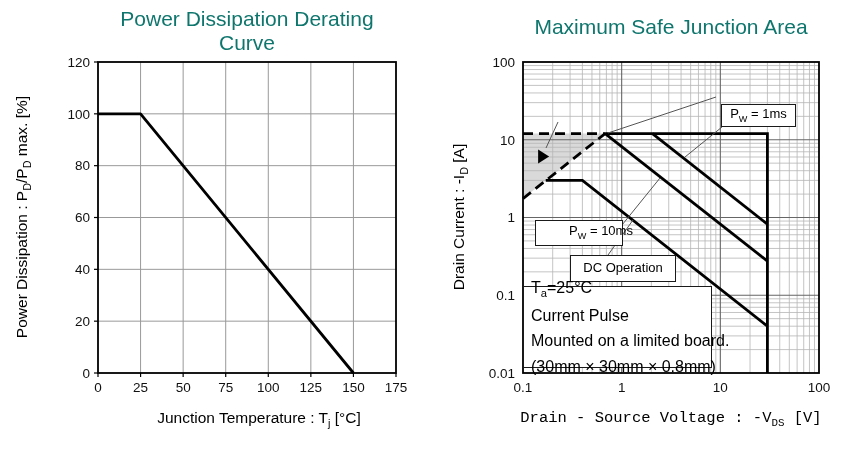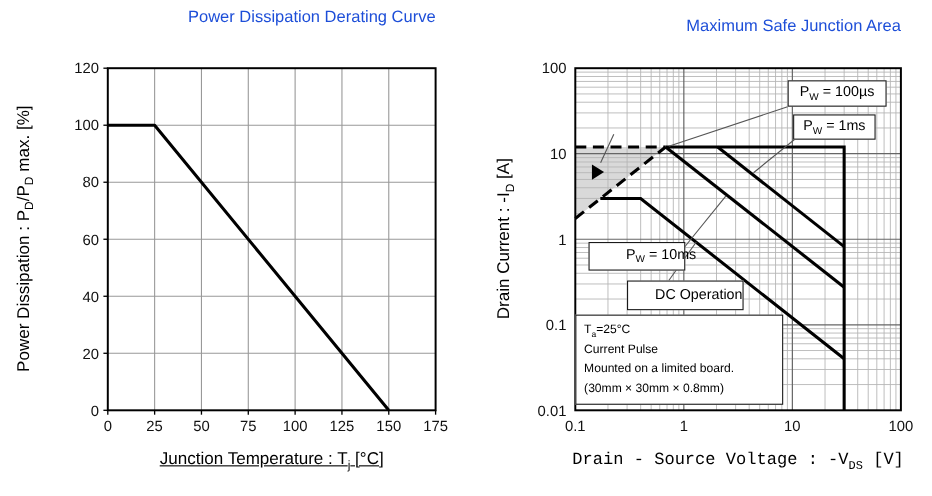--- a/index.html
+++ b/index.html
@@ -1,31 +1,31 @@
 <!DOCTYPE html>
 <html><head>
 <meta charset="utf-8">
 <style>
   html,body { margin:0; padding:0; background:#fff; }
   #stage {
     position:relative; width:847px; height:451px; background:#ffffff;
     font-family:"Liberation Sans", sans-serif; color:#000; overflow:hidden;
   }
   svg text { font-family:"Liberation Sans", sans-serif; fill:#111; }
-  .chart-title { position:absolute; text-align:right; font-size:15px; color:#1d4ed8; }
+  .chart-title { position:absolute; text-align:center; font-size:21px; color:#0f766e; }
   .axis-label  { position:absolute; text-align:center; font-size:15.5px; color:#000; }
   .rot { transform:rotate(-90deg); transform-origin:center center; height:22px; }
   sub { font-size:0.7em; }
   .ann {
     position:absolute; box-sizing:border-box; background:#ffffff;
     border:1.4px solid #1a1a1a; display:flex; flex-direction:column;
     justify-content:center; align-items:center; font-size:13px; line-height:1.3;
     white-space:nowrap;
   }
-  .ann.left { align-items:flex-start; padding-left:7px; font-size:11px; line-height:1.58; }
+  .ann.left { align-items:flex-start; padding-left:7px; font-size:16px; line-height:1.58; }
 </style>
 </head>
 <body>
 
 <div id="stage">
 
   <svg id="plots" width="847" height="451" viewBox="0 0 847 451" style="position:absolute;left:0;top:0;">
       <g>
         <line x1="98" y1="373" x2="98" y2="377" stroke="#000" stroke-width="1.2"></line>
         <text x="98" y="392" text-anchor="middle" font-size="13.5">0</text>
@@ -156,34 +156,31 @@
         <line x1="622" y1="225" x2="660" y2="178" stroke="#555555" stroke-width="1"></line>
         <line x1="608" y1="255" x2="633" y2="220" stroke="#555555" stroke-width="1"></line>
         <polygon points="538.1398382887179,149.44060532791286 538.1398382887179,163.44060532791286 549.1398382887179,156.44060532791286" fill="#000"></polygon>
       </g>
     </svg>
 
   <div class="chart-title" style="left:98px;top:7px;width:298px;">Power Dissipation Derating Curve</div>
   <div class="chart-title" style="left:523px;top:15px;width:296px;">Maximum Safe Junction Area</div>
 
   <div class="axis-label rot" style="left:-146px;top:206px;width:340px;"><span>Power Dissipation : P</span><sub>D</sub><span>/P</span><sub>D</sub><span> max. [%]</span></div>
-  <div class="axis-label" style="left:77px;top:409px;width:340px;text-decoration:underline;"><span>Junction Temperature : T</span><sub>j</sub><span> [°C]</span></div>
+  <div class="axis-label" style="left:89px;top:409px;width:340px;"><span>Junction Temperature : T</span><sub>j</sub><span> [°C]</span></div>
   <div class="axis-label rot" style="left:346px;top:206px;width:230px;"><span>Drain Current : -I</span><sub>D</sub><span> [A]</span></div>
   <div class="axis-label" style="left:501px;top:409px;width:340px;font-family:Liberation Mono, monospace;"><span>Drain - Source Voltage : -V</span><sub>DS</sub><span> [V]</span></div>
 
-    <div class="ann" style="left: 716px; top: 73px; width: 90px; height: 24px;">
-      <div><span>P</span><sub>W</sub><span> = 100µs</span></div>
-    </div>
     <div class="ann" style="left: 721px; top: 104px; width: 75px; height: 23px;">
       <div><span>P</span><sub>W</sub><span> = 1ms</span></div>
     </div>
     <div class="ann" style="left: 535px; top: 220px; width: 88px; height: 26px; padding-left: 44px;">
       <div><span>P</span><sub>W</sub><span> = 10ms</span></div>
     </div>
-    <div class="ann" style="left: 570px; top: 255px; width: 106px; height: 27px; align-items: flex-end;">
+    <div class="ann" style="left: 570px; top: 255px; width: 106px; height: 27px;">
       <div><span>DC Operation</span></div>
     </div>
     <div class="ann left" style="left: 523px; top: 286px; width: 189px; height: 82px;">
       <div><span>T</span><sub>a</sub><span>=25°C</span></div>
       <div><span>Current Pulse</span></div>
       <div><span>Mounted on a limited board.</span></div>
       <div><span>(30mm × 30mm × 0.8mm)</span></div>
     </div>
   </div>
 

